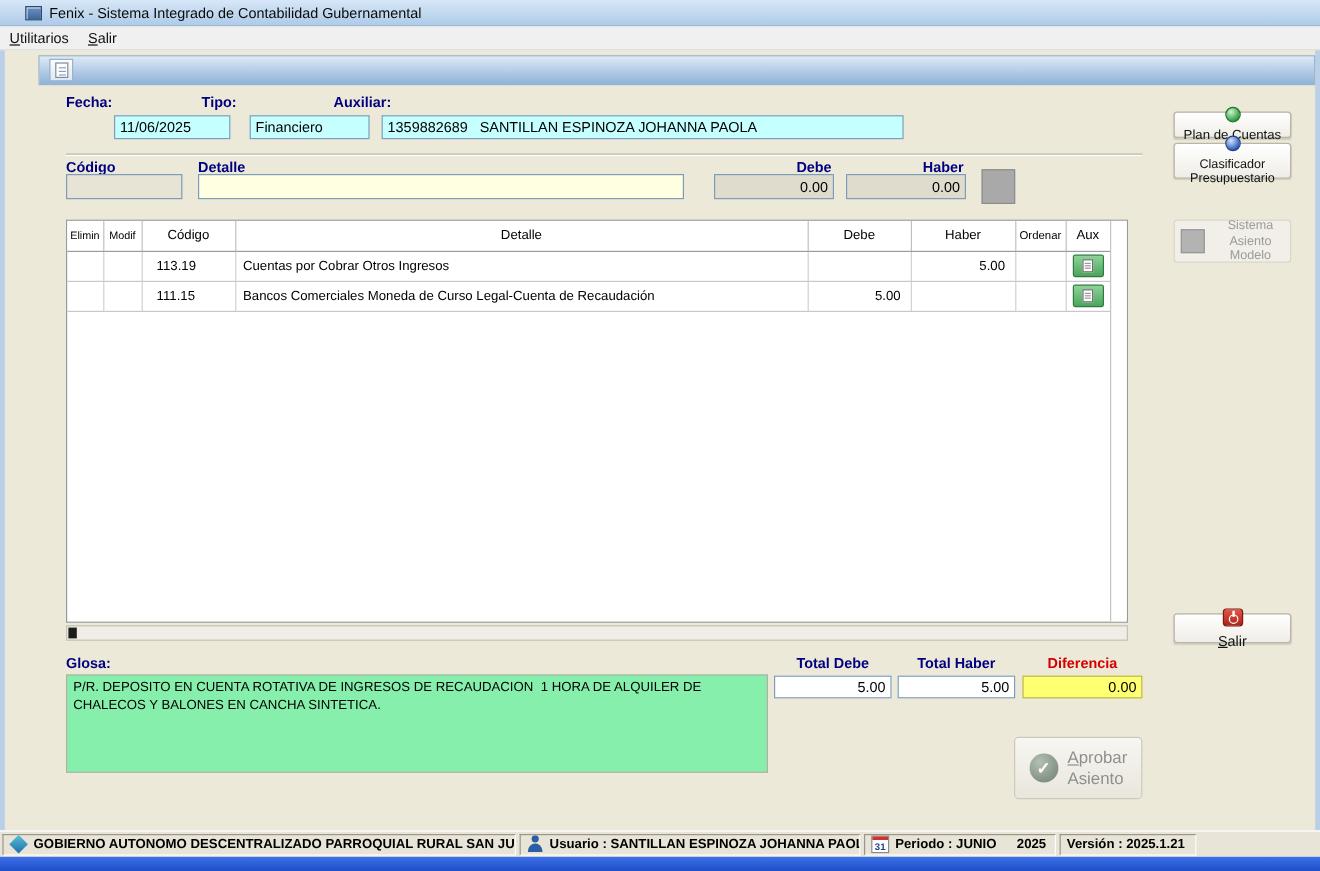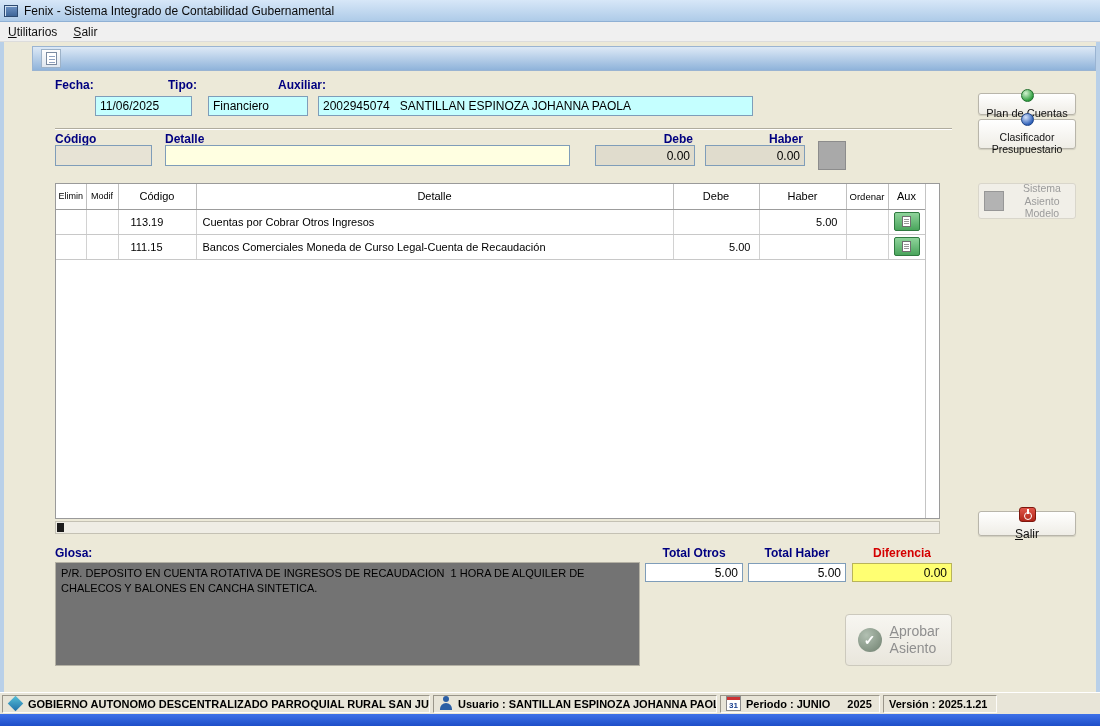--- a/index.html
+++ b/index.html
@@ -2,21 +2,21 @@
 <html><head>
 <meta charset="utf-8">
 <style>
   * { margin:0; padding:0; box-sizing:border-box; }
   html,body { width:1100px; height:726px; font-family:"Liberation Sans", sans-serif; }
   #window { position:relative; width:1100px; height:726px; background:#ece9d8; overflow:hidden; }
 
   
   .titlebar { position:absolute; top:0; left:0; width:1100px; height:22px;
     background:linear-gradient(#d7e7f8,#aecbe8); border-bottom:1px solid #8fb0d4;
-    display:flex; align-items:center; padding-left:4px; }
+    display:flex; align-items:center; padding-left:21px; }
   .app-icon { width:14px; height:12px; background:linear-gradient(#6d92c4,#3f6698);
     border:1px solid #2d4a70; box-shadow:inset 1px 1px 0 #cfe0f2; }
   .title-text { font-size:12px; color:#0a0a0a; margin-left:6px; }
 
   
   .menubar { position:absolute; top:22px; left:0; width:1100px; height:20px; background:#f0f0f0;
     border-bottom:1px solid #dcdcdc; display:flex; align-items:center; }
   .menu-item { font-size:12px; color:#111; padding:2px 8px; cursor:default; }
 
   
@@ -90,22 +90,22 @@
     background:linear-gradient(#8fd49b,#4aa55c); border:1px solid #2f7a40; border-radius:2px; cursor:pointer; }
   .note-glyph { width:9px; height:11px; background:#fff; border:1px solid #6f6f6f; position:relative; }
   .note-glyph::before { content:""; position:absolute; left:1px; top:2px; width:5px; height:1px;
     background:#999; box-shadow:0 2px 0 #999, 0 4px 0 #999; }
 
   .hscroll { position:absolute; left:55px; top:479px; width:885px; height:13px;
     background:#efede5; border:1px solid #c4c1b4; }
   .hthumb { position:absolute; left:1px; top:1px; width:7px; height:9px; background:#1c1c1c; }
 
   
-  .glosa-box { position:absolute; left:55px; top:520px; width:585px; height:104px;
-    background:#737373; border:1px solid #b4b1a4; font-size:11px; color:#000;
+  .glosa-box { position:absolute; left:55px; top:520px; width:585px; height:82px;
+    background:#86efac; border:1px solid #b4b1a4; font-size:11px; color:#000;
     padding:3px 5px; white-space:pre-wrap; overflow:hidden; line-height:1.35; }
   .total-box { position:absolute; top:521px; height:19px; border:1px solid #7f9db9; background:#fff;
     font-size:12px; display:flex; align-items:center; justify-content:flex-end; padding-right:4px; }
   .total-box.dif { background:#ffff72; border-color:#b9b45a; }
   .tlabel { position:absolute; top:504px; font-size:12px; font-weight:bold; color:#000080; text-align:center; }
 
   .approve-btn { position:absolute; left:845px; top:572px; width:107px; height:52px;
     background:linear-gradient(#f7f6f1,#e9e6dc); border:1px solid #ccc9bd; border-radius:4px;
     display:flex; align-items:center; justify-content:center; gap:8px; cursor:pointer; }
   .check-circle { width:24px; height:24px; border-radius:50%; flex:none;
@@ -159,21 +159,21 @@
         <span class="doc-icon"></span>
       </span>
     </div>
 
     <div class="lbl" style="left:55px; top:36px;">Fecha:</div>
     <div class="lbl" style="left:168px; top:36px;">Tipo:</div>
     <div class="lbl" style="left:278px; top:36px;">Auxiliar:</div>
 
     <div class="field cyan" style="left:55px; top:54px; width:97px;">11/06/2025</div>
     <div class="field cyan" style="left:168px; top:54px; width:100px;">Financiero</div>
-    <div class="field cyan" style="left:278px; top:54px; width:435px;">2002945074   SANTILLAN ESPINOZA JOHANNA PAOLA</div>
+    <div class="field cyan" style="left:278px; top:54px; width:435px;">1359882689   SANTILLAN ESPINOZA JOHANNA PAOLA</div>
 
     <div class="btn" style="left:978px; top:51px; width:98px; height:22px;">
       <span class="sphere green"></span>
       <span>Plan de Cuentas</span>
     </div>
     <div class="btn" style="left:978px; top:77px; width:98px; height:30px;">
       <span class="sphere blue"></span>
       <span class="two-line">
         <span>Clasificador</span>
         <span>Presupuestario</span>
@@ -264,21 +264,21 @@
     </div>
 
     <div class="btn" style="left:978px; top:469px; width:98px; height:25px;">
       <span class="power-icon"></span>
       <span style="font-size:12px;"><u>S</u>alir</span>
     </div>
 
     <div class="lbl" style="left:55px; top:504px;">Glosa:</div>
     <div class="glosa-box">P/R. DEPOSITO EN CUENTA ROTATIVA DE INGRESOS DE RECAUDACION  1 HORA DE ALQUILER DE CHALECOS Y BALONES EN CANCHA SINTETICA.</div>
 
-    <div class="tlabel" style="left:645px; width:98px;">Total Otros</div>
+    <div class="tlabel" style="left:645px; width:98px;">Total Debe</div>
     <div class="tlabel" style="left:748px; width:98px;">Total Haber</div>
     <div class="tlabel red lbl" style="left:852px; top:504px; width:100px; text-align:center; position:absolute;">Diferencia</div>
 
     <div class="total-box" style="left:645px; width:98px;">5.00</div>
     <div class="total-box" style="left:748px; width:98px;">5.00</div>
     <div class="total-box dif" style="left:852px; width:100px;">0.00</div>
 
     <div class="approve-btn">
       <span class="check-circle"></span>
       <span class="approve-text">

